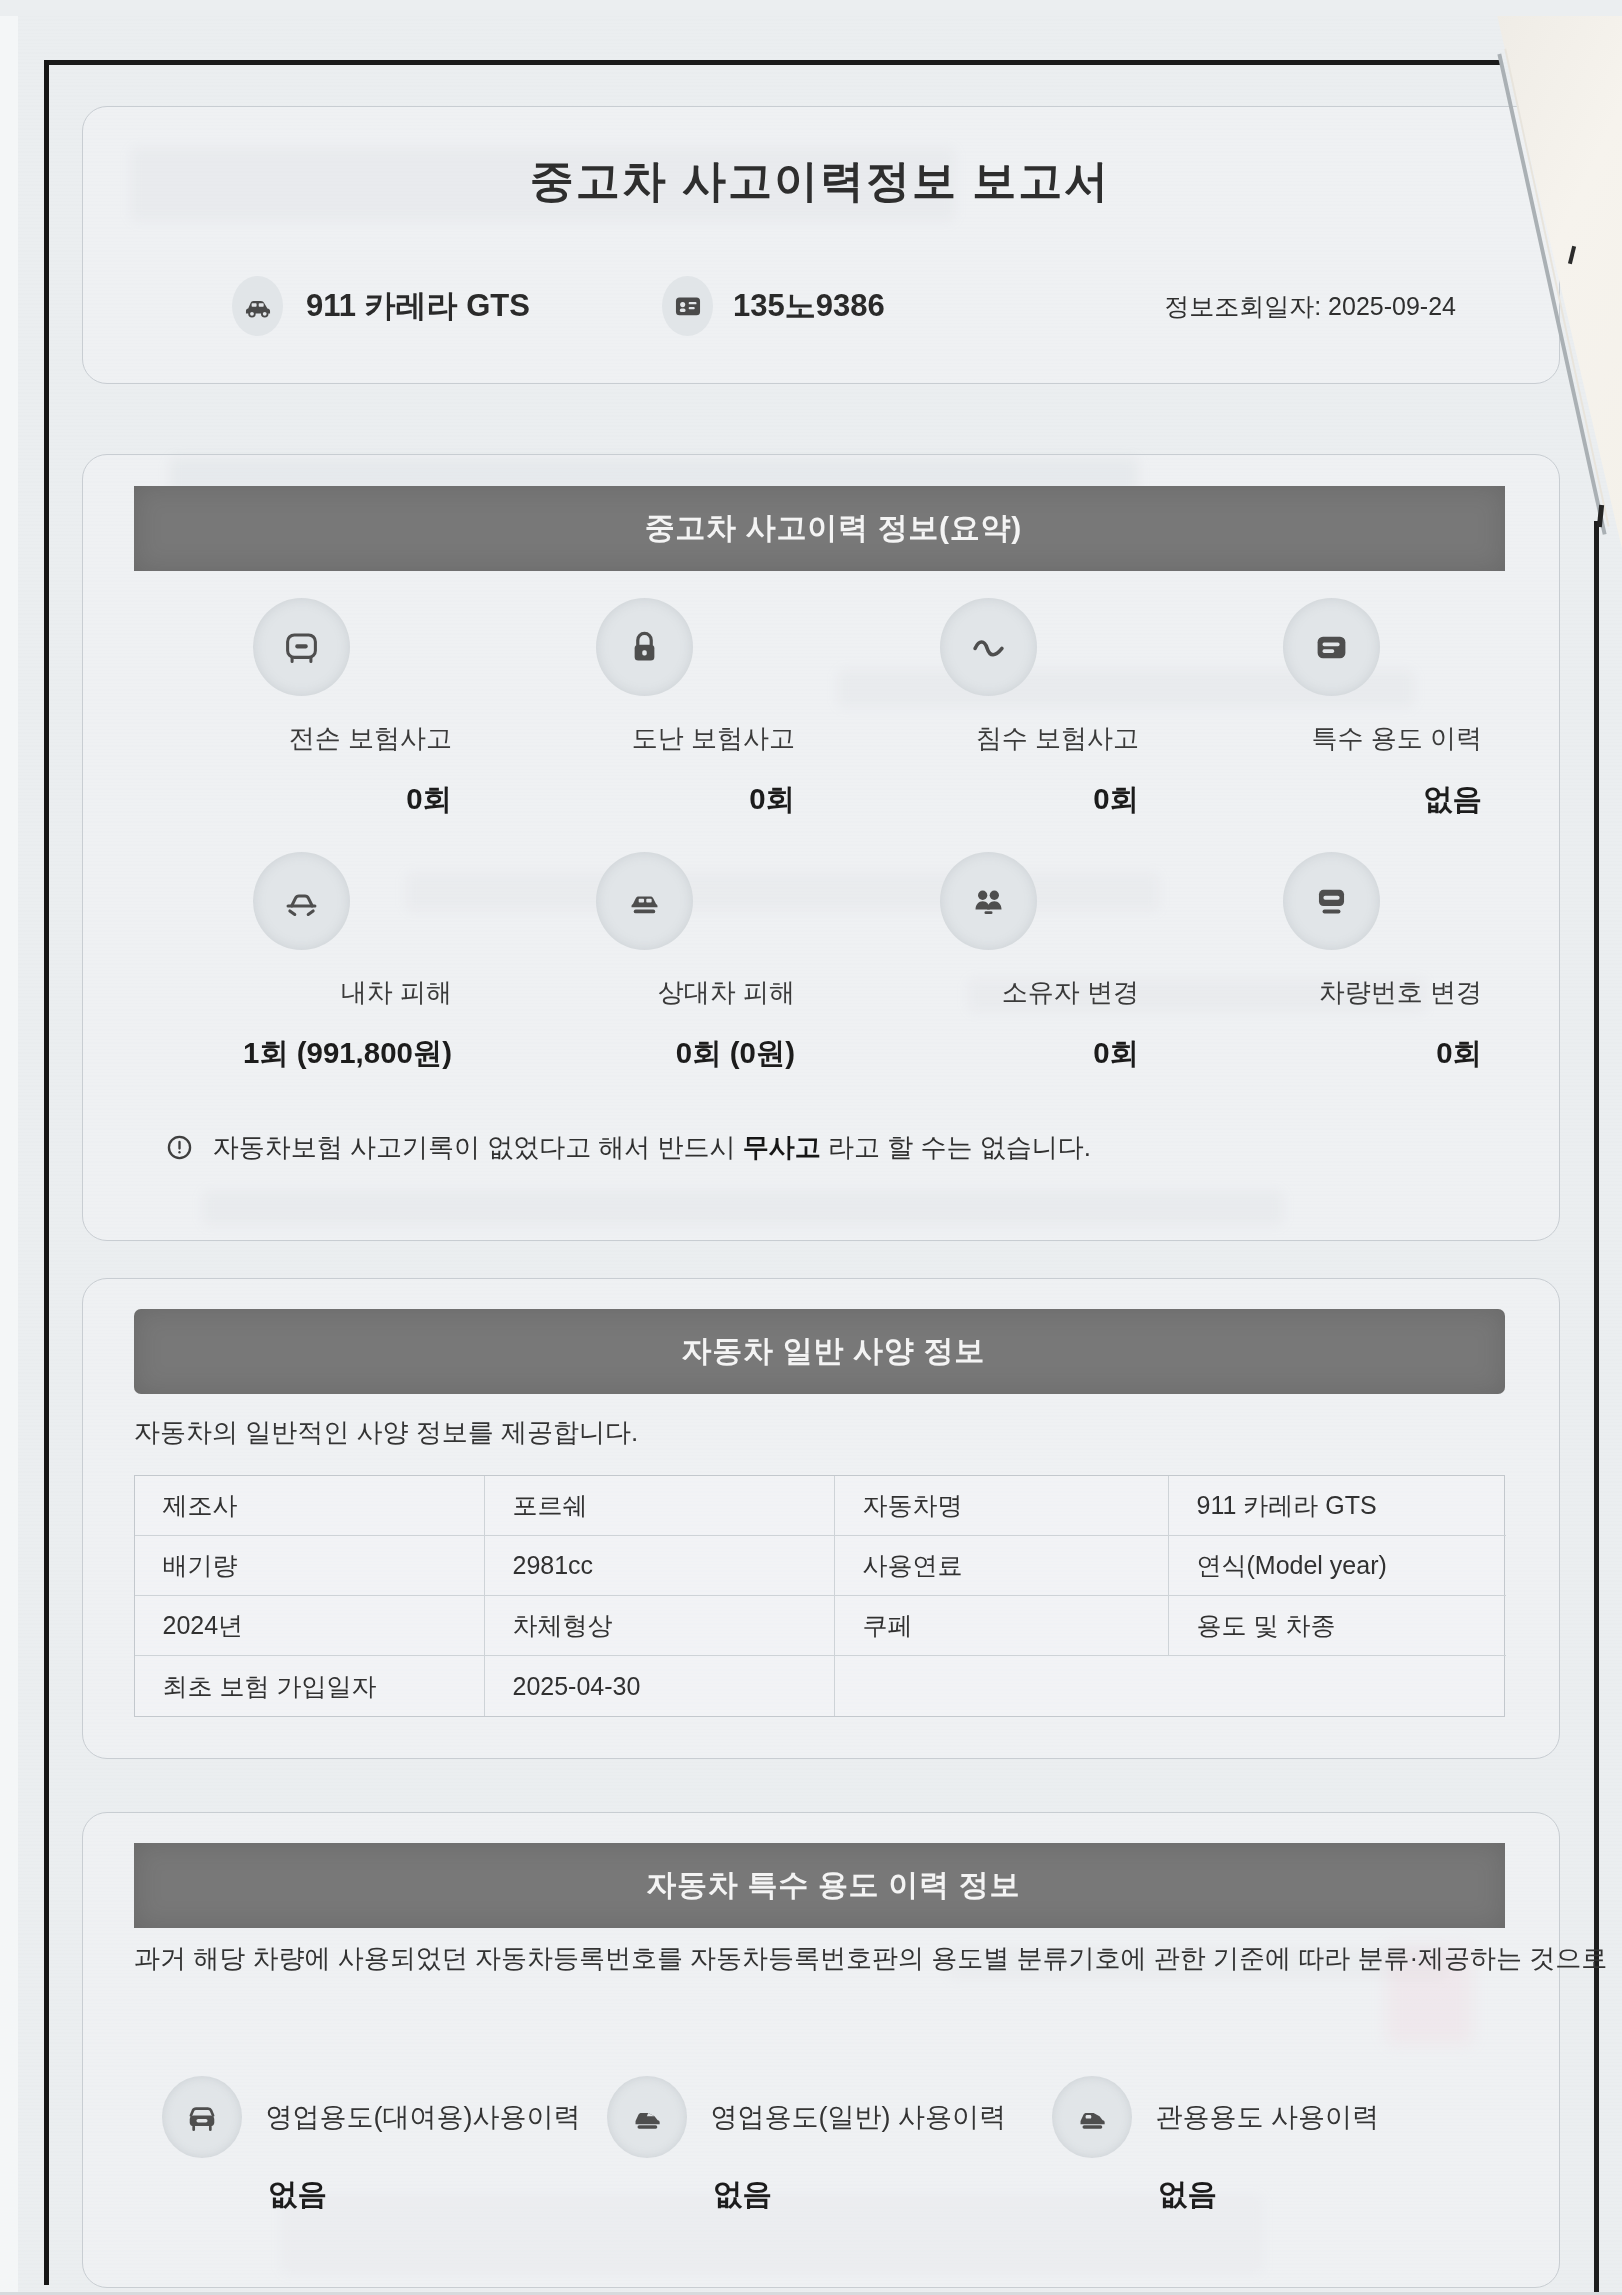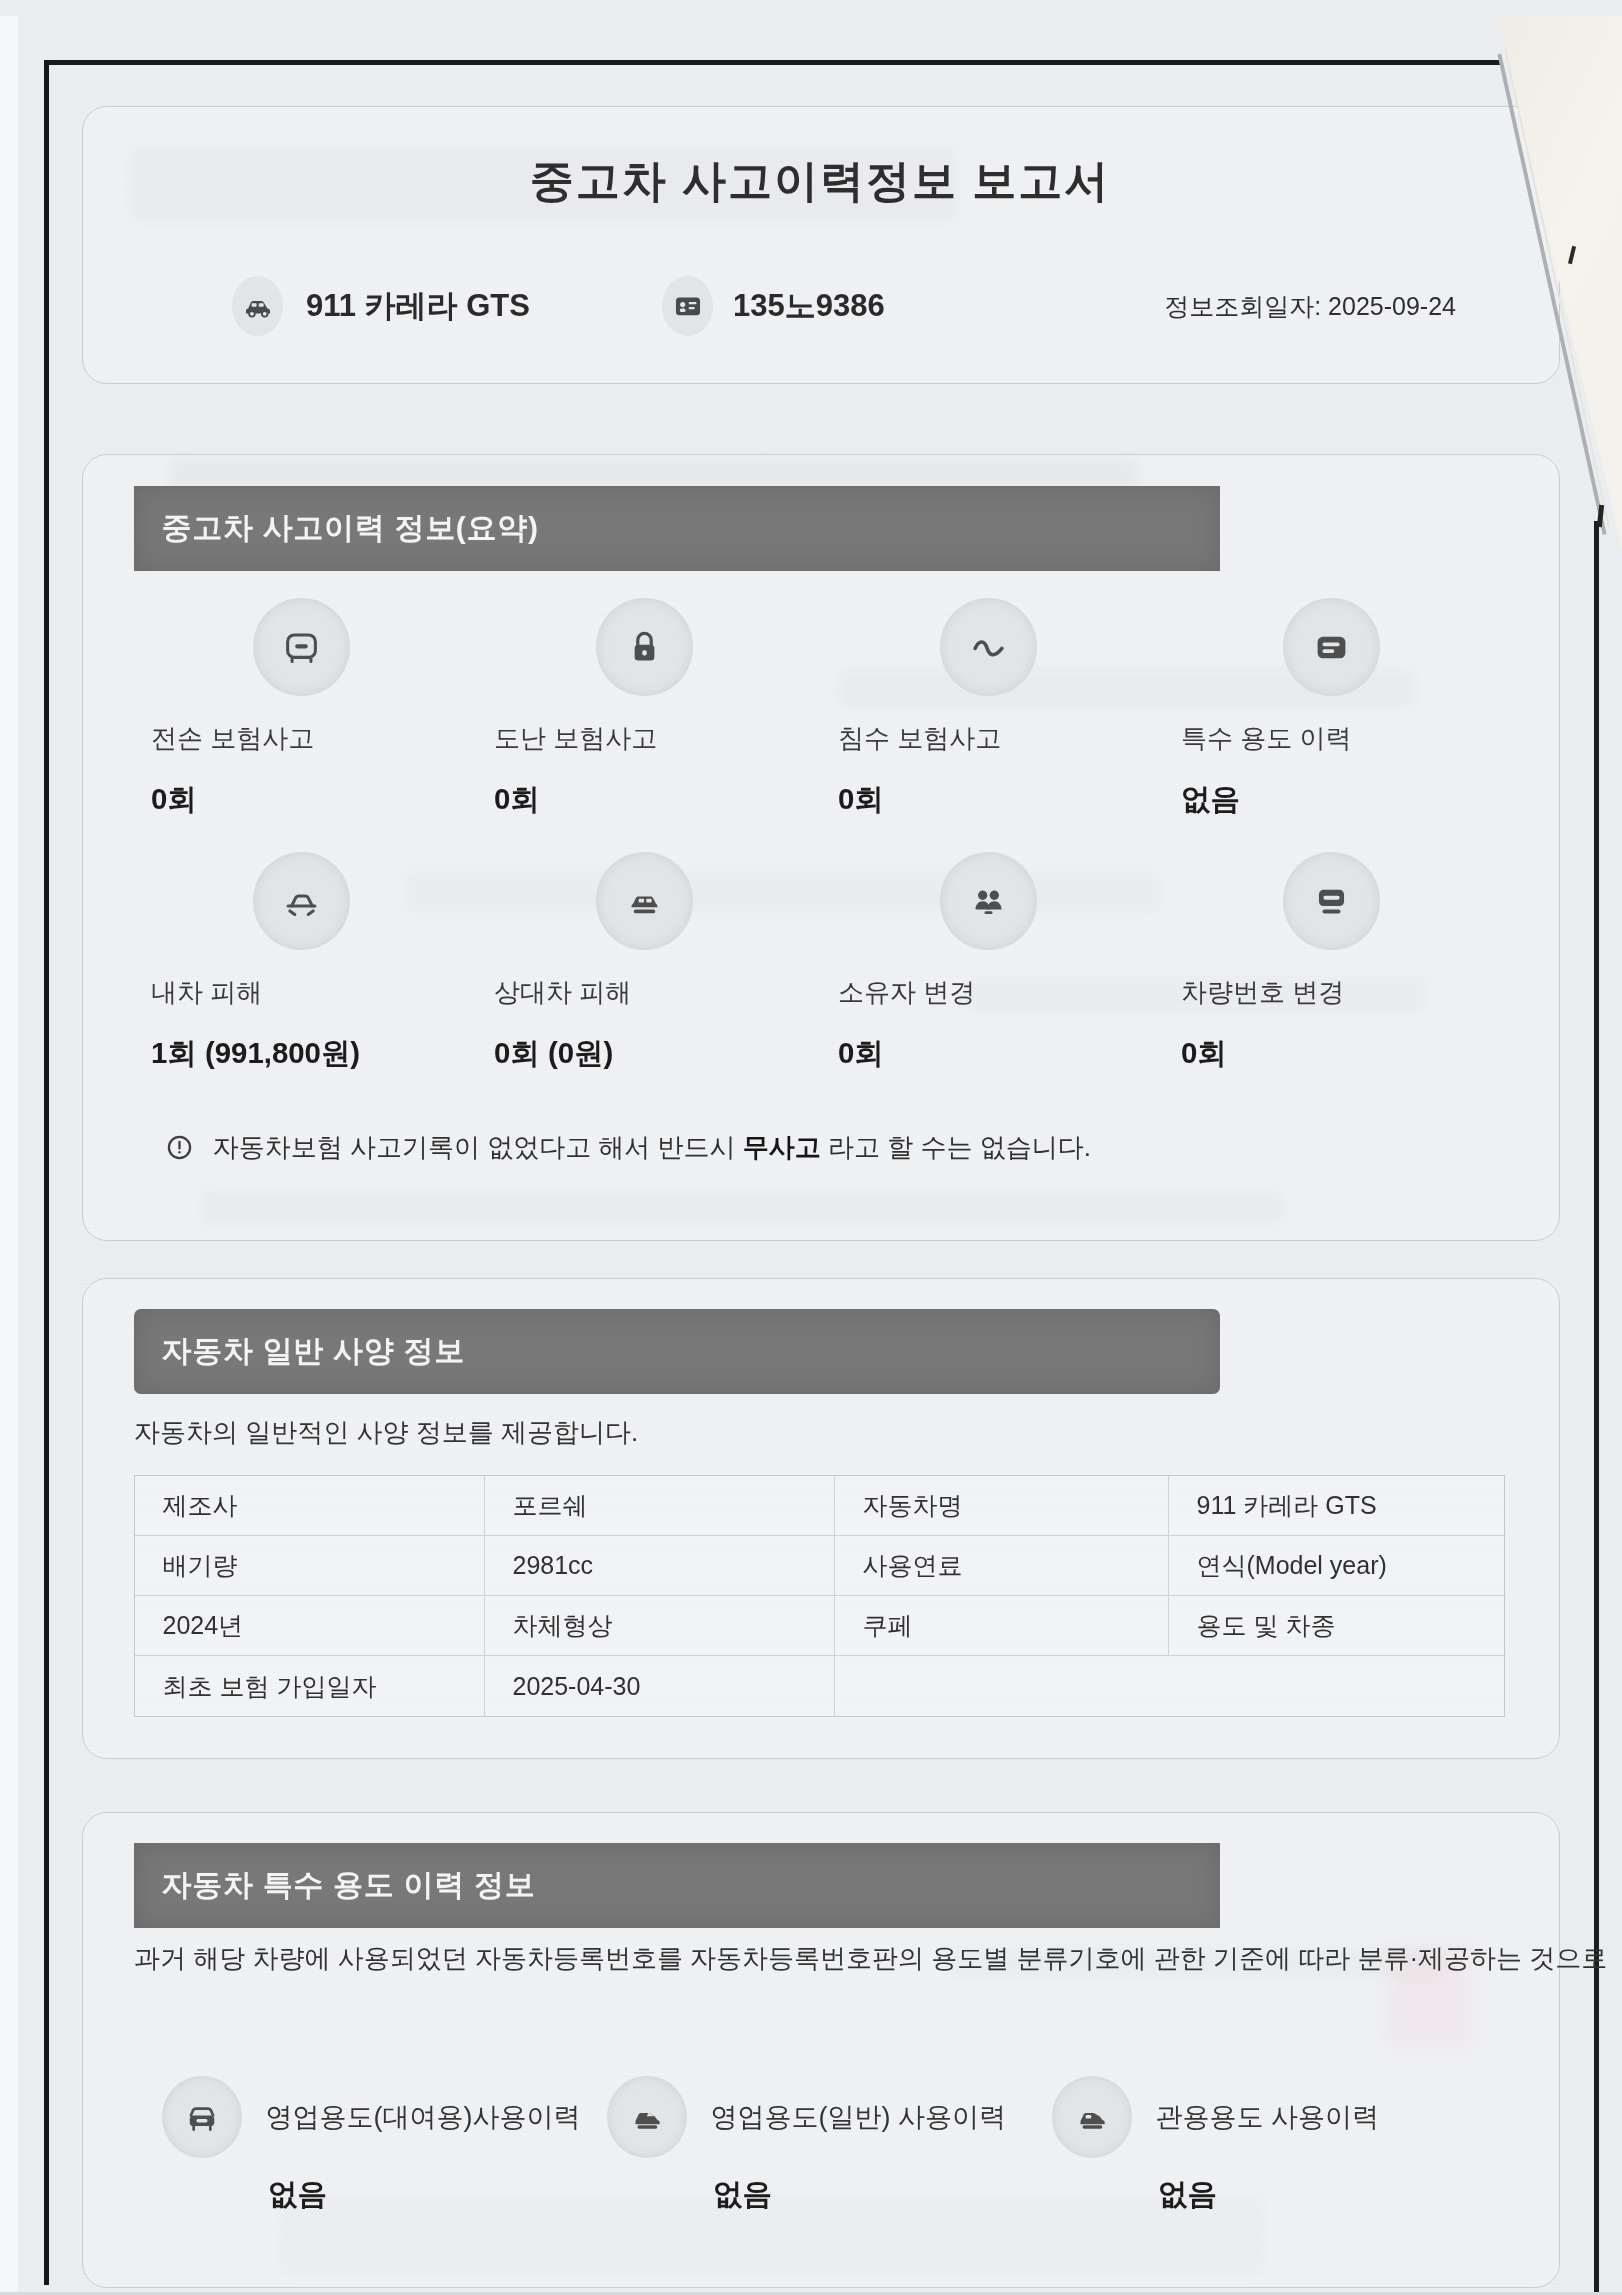--- a/index.html
+++ b/index.html
@@ -28,42 +28,42 @@
   .fold-curl{position:absolute;left:0;top:0;z-index:41;}
   .fold-tick1{position:absolute;left:1570px;top:230px;width:3.9px;height:18.3px;background:#2b2b2b;transform:rotate(14deg);z-index:42;}
   .fold-tick2{position:absolute;left:1598px;top:489px;width:4.6px;height:22px;background:#242424;transform:rotate(6deg);z-index:42;}
   
   .card{position:absolute;left:82px;width:1476px;border:1.3px solid #c8cdd2;border-radius:25px;background:rgba(245,247,248,0.35);}
   .card1{top:90px;height:276px;}
   .card2{top:438px;height:785px;}
   .card3{top:1262px;height:479px;}
   .card4{top:1796px;height:474px;}
   
-  .bar{position:absolute;left:134px;width:1086px;height:85px;background:#787878;
+  .bar{position:absolute;left:134px;width:1371px;height:85px;background:#787878;
     display:flex;align-items:center;padding-left:27.5px;box-sizing:border-box;
     color:#f4f4f4;font-size:30px;font-weight:700;letter-spacing:0.7px;
-    box-shadow:inset 0 0 26px rgba(60,60,60,0.25);}
+    box-shadow:inset 0 0 26px rgba(60,60,60,0.25);justify-content:center;}
   .bar2{top:470px;}
   .bar3{top:1293px;border-radius:7px;}
   .bar4{top:1827px;}
   
   .doc-title{position:absolute;left:82px;top:136px;width:1476px;text-align:center;
     font-size:44px;font-weight:700;color:#2e2e2e;letter-spacing:2px;}
   .veh-icon-circle{position:absolute;top:260px;width:51px;height:60px;border-radius:50%;
     background:#e1e5e8;display:flex;align-items:center;justify-content:center;}
   .veh-c1{left:232px;}
   .veh-c2{left:662px;}
   .veh-name{position:absolute;left:306px;top:260px;height:60px;display:flex;align-items:center;
     font-size:31px;font-weight:700;color:#2a2a2a;}
   .veh-plate{position:absolute;left:733px;top:260px;height:60px;display:flex;align-items:center;
     font-size:31px;font-weight:700;color:#2a2a2a;}
   .query-date{position:absolute;right:167px;top:260px;height:60px;display:flex;align-items:center;
     font-size:25px;color:#2f2f2f;}
   
-  .sum-item{position:absolute;width:301px;text-align:left;}
+  .sum-item{position:absolute;width:301px;text-align:right;}
   .sum-circle{width:97px;height:98px;border-radius:50%;background:#e1e5e8;margin:0 auto;
     display:flex;align-items:center;justify-content:center;box-shadow:inset 0 0 11.8px rgba(140,148,155,0.25);}
   .sum-label{margin-top:25px;font-size:26px;color:#3a3a3a;}
   .sum-value{margin-top:23.6px;font-size:29.4px;font-weight:700;color:#1c1c1c;}
   .r1{top:582px;}
   .r2{top:836px;}
   .cA{left:151px;} .cB{left:494px;} .cC{left:838px;} .cD{left:1181px;}
   
   .notice{position:absolute;left:162px;top:1114px;display:flex;align-items:center;gap:15.7px;
     font-size:26px;color:#303030;}

